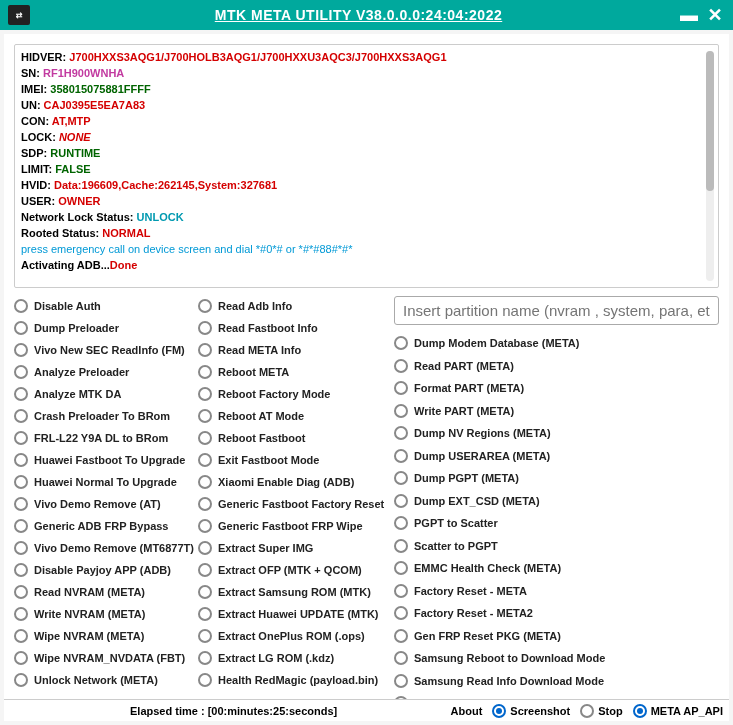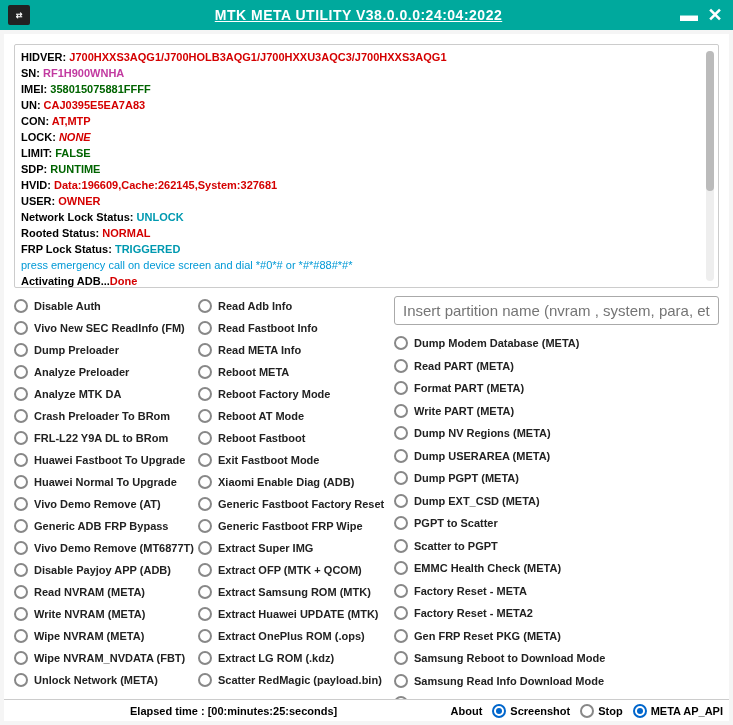--- a/index.html
+++ b/index.html
@@ -48,50 +48,49 @@
   <div class="content">
 
     <div class="logpanel">
       <div class="loginner" id="loglines">
           <div class="row"><span class="k">HIDVER:</span><span style="color: rgb(212, 0, 0);"> J700HXXS3AQG1/J700HOLB3AQG1/J700HXXU3AQC3/J700HXXS3AQG1</span></div>
           <div class="row"><span class="k">SN:</span><span style="color: rgb(194, 58, 160);"> RF1H900WNHA</span></div>
           <div class="row"><span class="k">IMEI:</span><span style="color: rgb(0, 100, 0);"> 358015075881FFFF</span></div>
           <div class="row"><span class="k">UN:</span><span style="color: rgb(212, 0, 0);"> CAJ0395E5EA7A83</span></div>
           <div class="row"><span class="k">CON:</span><span style="color: rgb(212, 0, 0);"> AT,MTP</span></div>
           <div class="row"><span class="k">LOCK:</span><span style="color: rgb(212, 0, 0); font-style: italic;"> NONE</span></div>
+          <div class="row"><span class="k">SDP:</span><span style="color: rgb(0, 100, 0);"> RUNTIME</span></div>
           <div class="row"><span class="k">LIMIT:</span><span style="color: rgb(0, 100, 0);"> FALSE</span></div>
-          <div class="row"><span class="k">SDP:</span><span style="color: rgb(0, 100, 0);"> RUNTIME</span></div>
           <div class="row"><span class="k">HVID:</span><span style="color: rgb(212, 0, 0);"> Data:196609,Cache:262145,System:327681</span></div>
           <div class="row"><span class="k">USER:</span><span style="color: rgb(212, 0, 0);"> OWNER</span></div>
           <div class="row"><span class="k">Network Lock Status:</span><span style="color: rgb(0, 153, 176);"> UNLOCK</span></div>
           <div class="row"><span class="k">Rooted Status:</span><span style="color: rgb(212, 0, 0);"> NORMAL</span></div>
-          <div class="row"><span class="k">FRP Lock Status:</span><span style="color: rgb(0, 153, 176);"> TRIGGERED</span></div>
           <div style="color: rgb(0, 153, 214); font-weight: 400;">press emergency call on device screen and dial *#0*# or *#*#88#*#*</div>
           <div><span style="color: rgb(0, 0, 0);">Activating ADB...</span><span style="color: rgb(212, 0, 0);">Done</span></div>
         </div>
       <div class="scrollbar"></div>
       <div class="scrollthumb"></div>
     </div>
 
     <div class="optgrid">
       <div class="col col1" id="c1">
           <div class="radio">
             <span class="rdot"></span>
             <span>Disable Auth</span>
           </div>
           <div class="radio">
             <span class="rdot"></span>
+            <span>Dump Preloader</span>
+          </div>
+          <div class="radio">
+            <span class="rdot"></span>
             <span>Vivo New SEC ReadInfo (FM)</span>
           </div>
           <div class="radio">
             <span class="rdot"></span>
-            <span>Dump Preloader</span>
-          </div>
-          <div class="radio">
-            <span class="rdot"></span>
             <span>Analyze Preloader</span>
           </div>
           <div class="radio">
             <span class="rdot"></span>
             <span>Analyze MTK DA</span>
           </div>
           <div class="radio">
             <span class="rdot"></span>
             <span>Crash Preloader To BRom</span>
           </div>
@@ -208,21 +207,21 @@
           <div class="radio">
             <span class="rdot"></span>
             <span>Extract OnePlus ROM (.ops)</span>
           </div>
           <div class="radio">
             <span class="rdot"></span>
             <span>Extract LG ROM (.kdz)</span>
           </div>
           <div class="radio">
             <span class="rdot"></span>
-            <span>Scatter RedMagic (payload.bin)</span>
+            <span>Health RedMagic (payload.bin)</span>
           </div>
         </div>
       <div class="col col3">
         <input class="searchbox" placeholder="Insert partition name (nvram , system, para, etc)." style="">
         <div class="radlist" id="c3">
             <div class="radio">
               <span class="rdot"></span>
               <span>Dump Modem Database (META)</span>
             </div>
             <div class="radio">

